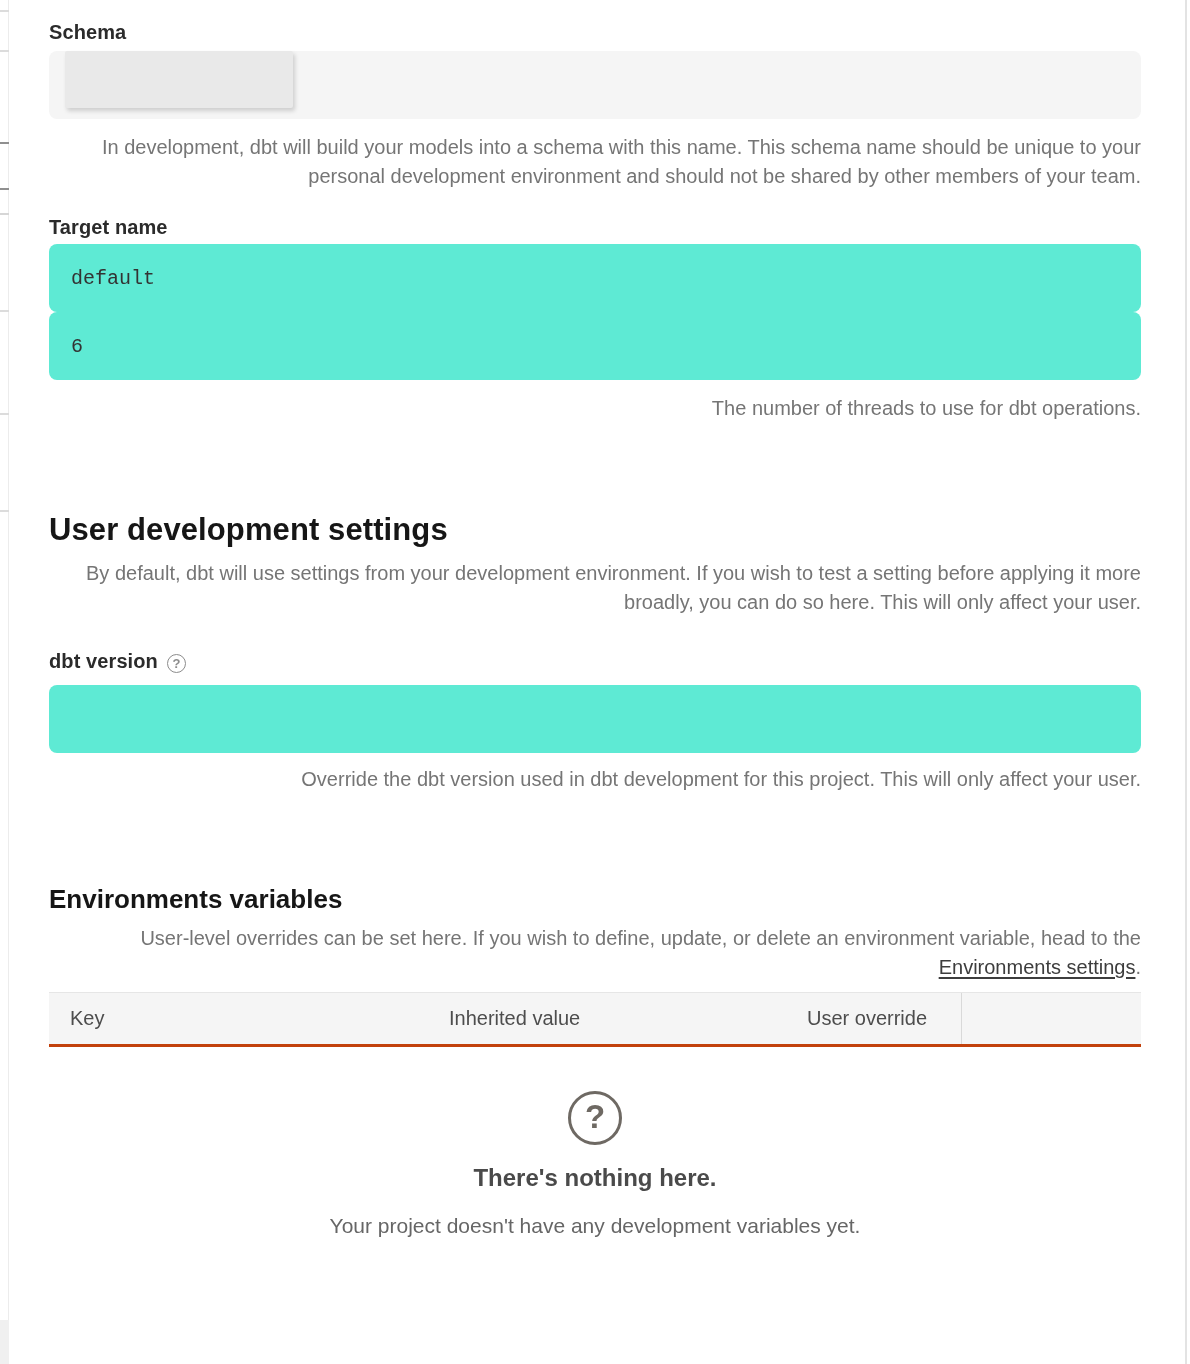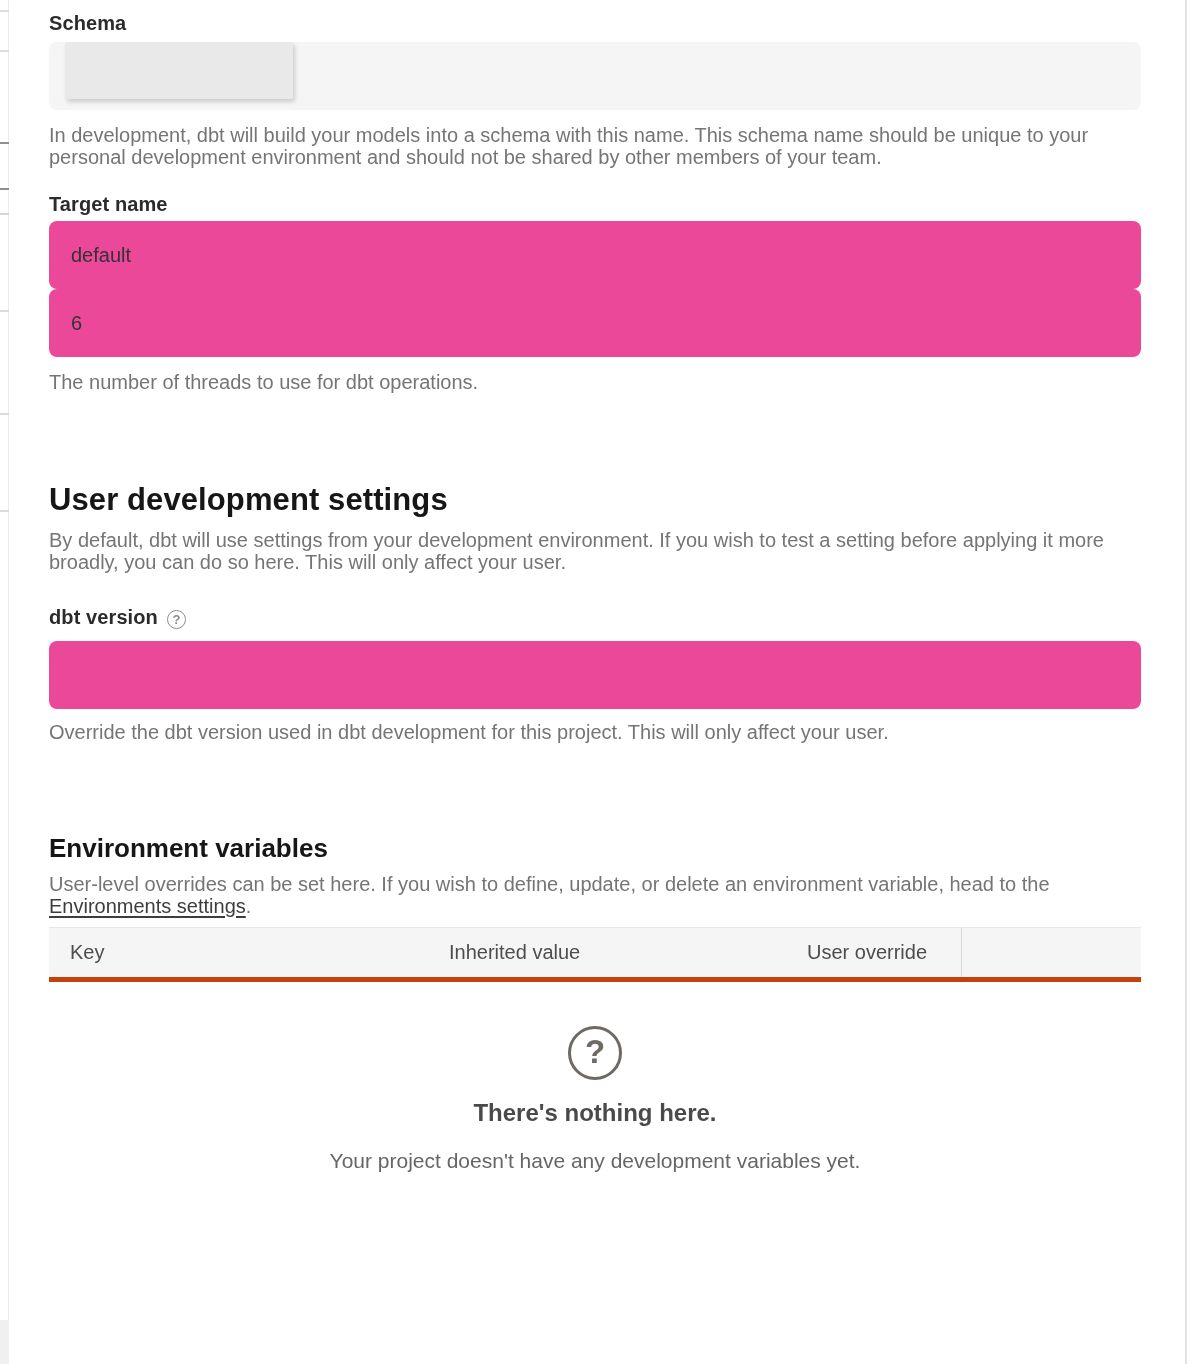--- a/index.html
+++ b/index.html
@@ -6,34 +6,34 @@
   html, body { width: 1190px; height: 1364px; background: #ffffff; overflow: hidden; }
   body { font-family: "Liberation Sans", "DejaVu Sans", sans-serif; color: #262626; position: relative; }
 
   
   .left-strip { position: absolute; left: 0; top: 0; bottom: 0; width: 9px; background: #ffffff; border-right: 1px solid #ececec; z-index: 5; }
   .left-strip .tick { position: absolute; left: 0; width: 9px; height: 2px; }
   .left-strip .bottom-block { position: absolute; left: 0; bottom: 0; width: 9px; height: 44px; background: #f0f0f0; }
   .right-line { position: absolute; left: 1185px; top: 0; bottom: 0; width: 2px; background: #e3e3e3; z-index: 5; }
 
   
-  .content { position: relative; padding: 11px 49px 0 49px; width: 1190px; }
+  .content { position: relative; padding: 20px 49px 0 49px; width: 1190px; }
 
   .field-label { font-size: 20px; line-height: 24px; font-weight: 700; color: #2b2b2b; letter-spacing: .1px; }
   .input-box {
-    width: 1092px; height: 68px; background: #ec4899; border: none; border-radius: 8px;
-    font-family: Liberation Sans, sans-serif;
+    width: 1092px; height: 68px; background: #5eead4; border: none; border-radius: 8px;
+    font-family: Liberation Mono, monospace;
     font-size: 20px; color: #333333; padding: 0 22px; display: block; outline: none;
   }
   .input-shell { width: 1092px; height: 68px; background: #f5f5f5; border-radius: 8px; }
   .skeleton {
     width: 228px; height: 57px; margin: 7px 0 0 16px; background: #e9e9e9; border-radius: 2px;
     box-shadow: 2px 3px 4px rgba(0,0,0,0.16);
   }
-  .help-text { font-size: 20px; line-height: 22px; color: #757575; max-width: 1092px; }
+  .help-text { font-size: 20px; line-height: 29px; color: #757575; max-width: 1092px; text-align: right; }
 
   .mt-label-1 { margin-bottom: 6px; }
   .help-schema { margin-top: 14px; }
   .label-target { margin-top: 24px; margin-bottom: 5px; }
   .label-threads { margin-top: 27px; margin-bottom: 5px; }
   .help-threads { margin-top: 14px; }
 
   .h1 { margin-top: 88px; font-size: 31px; line-height: 38px; font-weight: 700; color: #161616; letter-spacing: .1px; }
   .h1-desc { margin-top: 10px; }
 
@@ -45,21 +45,21 @@
   }
   .help-dbt { margin-top: 12px; }
 
   .h2 { margin-top: 88px; font-size: 26px; line-height: 34px; font-weight: 700; color: #161616; }
   .h2-desc { margin-top: 8px; }
   .env-link { color: #3d3d3d; text-decoration: underline; text-underline-offset: 3px; cursor: pointer; }
 
   
   .env-table-header {
     margin-top: 10px; width: 1092px; height: 55px; background: #f5f5f5;
-    border-top: 1px solid #e6e6e6; border-bottom: 5px solid #c2410c;
+    border-top: 1px solid #e6e6e6; border-bottom: 3px solid #c2410c;
     display: grid; grid-template-columns: 379px 358px 175px 180px; align-items: center;
   }
   .env-table-header .col { font-size: 20px; color: #4d4d4d; padding-left: 21px; }
   .env-table-header .col-actions { border-left: 1px solid #d9d9d9; height: 100%; }
 
   
   .empty-state { width: 1092px; text-align: center; }
   .empty-icon {
     margin: 44px auto 0 auto; width: 54px; height: 54px; border: 3.5px solid #6e6963; border-radius: 50%;
     display: flex; align-items: center; justify-content: center;
@@ -101,21 +101,21 @@
   <h1 class="h1">User development settings</h1>
   <p class="help-text h1-desc">By default, dbt will use settings from your development environment. If you wish to test a setting before applying it more broadly, you can do so here. This will only affect your user.</p>
 
   <div class="dbt-version-row">
     <span class="field-label">dbt version</span>
     <span class="help-icon">?</span>
   </div>
   <input class="input-box" type="text" value="" style="">
   <p class="help-text help-dbt">Override the dbt version used in dbt development for this project. This will only affect your user.</p>
 
-  <h2 class="h2">Environment variables</h2>
+  <h2 class="h2">Environments variables</h2>
   <p class="help-text h2-desc"><span>User-level overrides can be set here. If you wish to define, update, or delete an environment variable, head to the </span><a class="env-link">Environments settings</a><span>.</span></p>
 
   <div class="env-table-header">
     <div class="col">Key</div>
     <div class="col">Inherited value</div>
     <div class="col">User override</div>
     <div class="col col-actions"></div>
   </div>
 
   <div class="empty-state">

